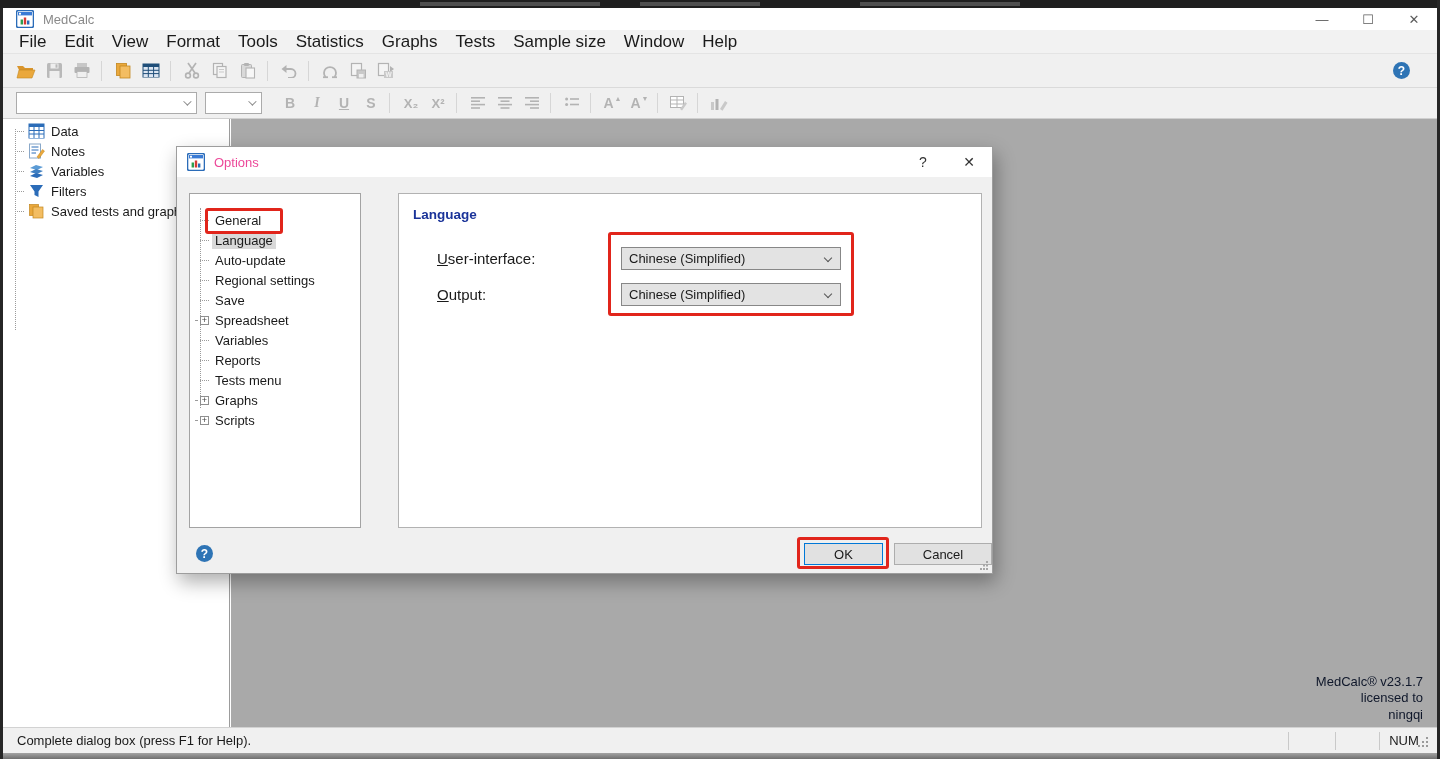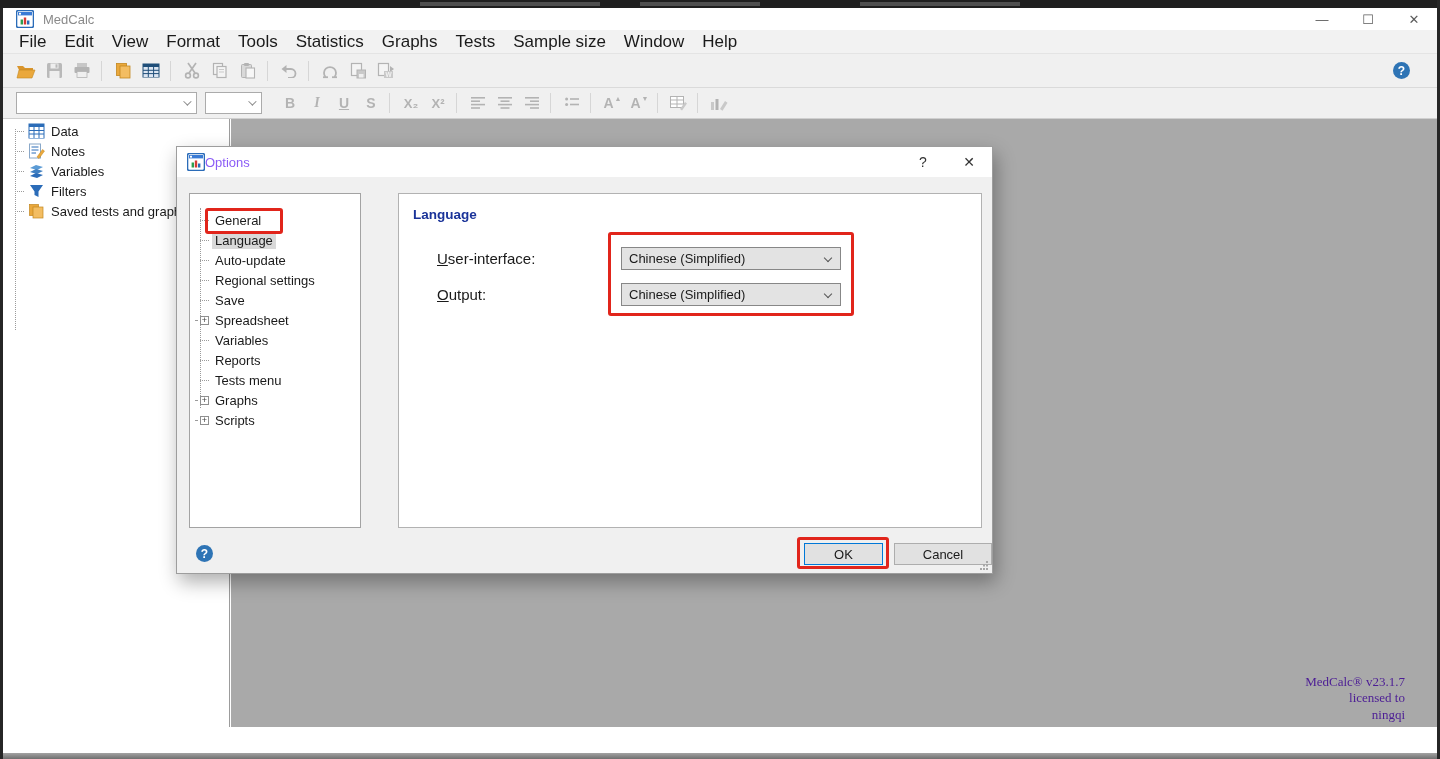--- a/index.html
+++ b/index.html
@@ -49,22 +49,22 @@
              color:#b3b3b3; font-size:14px; font-weight:bold; }
   .fmt-btn .it { font-family:"Liberation Serif", serif; font-style:italic; font-weight:bold; }
   .fmt-btn .un { text-decoration:underline; }
   .fmt-sub { font-size:13px; font-weight:bold; }
   .tri { font-size:7px; position:relative; top:-5px; left:1px; }
 
   
   .sidebar { position:absolute; left:3px; top:119px; width:227px; bottom:32px; background:#ffffff;
              border-right:1px solid #9c9c9c; }
   .workspace { position:absolute; left:231px; right:3px; top:119px; bottom:32px; background:#a9a9a9; }
-  .watermark { position:absolute; right:32px; bottom:4px; text-align:right; color:#4c1d95;
-               font-size:13px; line-height:16.5px;font-family:Liberation Serif, serif; }
+  .watermark { position:absolute; right:14px; bottom:4px; text-align:right; color:#0f172a;
+               font-size:13px; line-height:16.5px; }
 
   .tree-rail { position:absolute; border-left:1px dotted #9b9b9b; width:0; }
   .srow { display:flex; align-items:center; height:20px; position:relative; }
   .srow .conn { width:9px; border-top:1px dotted #9b9b9b; margin-left:12px; margin-right:4px; }
   .srow .sicon { width:17px; height:16px; margin-right:6px; flex:none; }
   .srow .slabel { font-size:13px; white-space:nowrap; }
   .sidebar-tree { padding-top:2px; }
 
   
   .statusbar { position:absolute; left:3px; right:3px; top:727px; height:26px; background:#f0f0f0;
@@ -72,21 +72,21 @@
   .status-msg { position:absolute; left:14px; top:5px; }
   .status-sep { position:absolute; top:4px; width:1px; height:18px; background:#c9c9c9; }
   .status-num { position:absolute; left:1380px; top:5px; width:42px; text-align:center; }
   .grip { position:absolute; }
 
   
   .dialog { position:absolute; left:176px; top:146px; width:817px; height:428px; background:#f0f0f0;
             border:1px solid #9d9d9d; box-shadow:3px 8px 18px rgba(0,0,0,0.32); }
   .dlg-titlebar { position:absolute; left:0; top:0; right:0; height:30px; background:#ffffff;
                   display:flex; align-items:center; }
-  .dlg-title { font-size:13px; color:#8b5cf6; }
+  .dlg-title { margin-left:9px; font-size:13px; color:#ec4899; }
   .dlg-titlebar .app-icon { margin-left:10px; }
   .dlg-tb-btn { width:30px; height:30px; display:flex; align-items:center; justify-content:center;
                 color:#333; font-size:14px; }
   .dlg-tb-btns { margin-left:auto; display:flex; margin-right:8px; }
 
   .dlg-tree { position:absolute; left:12px; top:46px; width:172px; height:335px; background:#ffffff;
               border:1px solid #a3a3a3; padding-top:16px; }
   .trow { display:flex; align-items:center; height:20px; position:relative; font-size:13px; }
   .trow .conn { width:9px; border-top:1px dotted #9b9b9b; margin-left:10px; margin-right:3px; flex:none; }
   .trow .conn.short { width:2px; }
@@ -399,20 +399,35 @@
   </div>
 
   <div class="workspace">
     <div class="watermark">
       <div>MedCalc® v23.1.7</div>
       <div>licensed to</div>
       <div>ningqi</div>
     </div>
   </div>
 
+  <div class="statusbar">
+    <span class="status-msg">Complete dialog box (press F1 for Help).</span>
+    <div class="status-sep" style="left:1285px;"></div>
+    <div class="status-sep" style="left:1332px;"></div>
+    <div class="status-sep" style="left:1376px;"></div>
+    <span class="status-num">NUM</span>
+    <svg class="grip" style="right:8px;bottom:5px;" width="11" height="11" viewBox="0 0 11 11">
+      <rect x="8" y="0" width="2" height="2" fill="#9a9a9a"></rect>
+        <rect x="8" y="4" width="2" height="2" fill="#9a9a9a"></rect>
+      <rect x="8" y="8" width="2" height="2" fill="#9a9a9a"></rect>
+        <rect x="4" y="4" width="2" height="2" fill="#9a9a9a"></rect>
+      <rect x="4" y="8" width="2" height="2" fill="#9a9a9a"></rect>
+        <rect x="0" y="8" width="2" height="2" fill="#9a9a9a"></rect>
+    </svg>
+  </div>
 
   <div class="dialog">
     <div class="dlg-titlebar">
       <svg class="app-icon" viewBox="0 0 18 18">
         <rect x="0.5" y="0.5" width="17" height="17" rx="2" fill="#ffffff" stroke="#2b6cb8" stroke-width="1.6"></rect>
         <rect x="2" y="2" width="14" height="3.4" fill="#3a7bd5"></rect>
         <rect x="3" y="2.8" width="2" height="1.8" fill="#ffffff"></rect>
         <rect x="4.6" y="9.5" width="2.4" height="5" fill="#2e9e4f"></rect>
         <rect x="7.8" y="7.5" width="2.4" height="7" fill="#d43a34"></rect>
         <rect x="11" y="10.5" width="2.4" height="4" fill="#2b6cb8"></rect>

